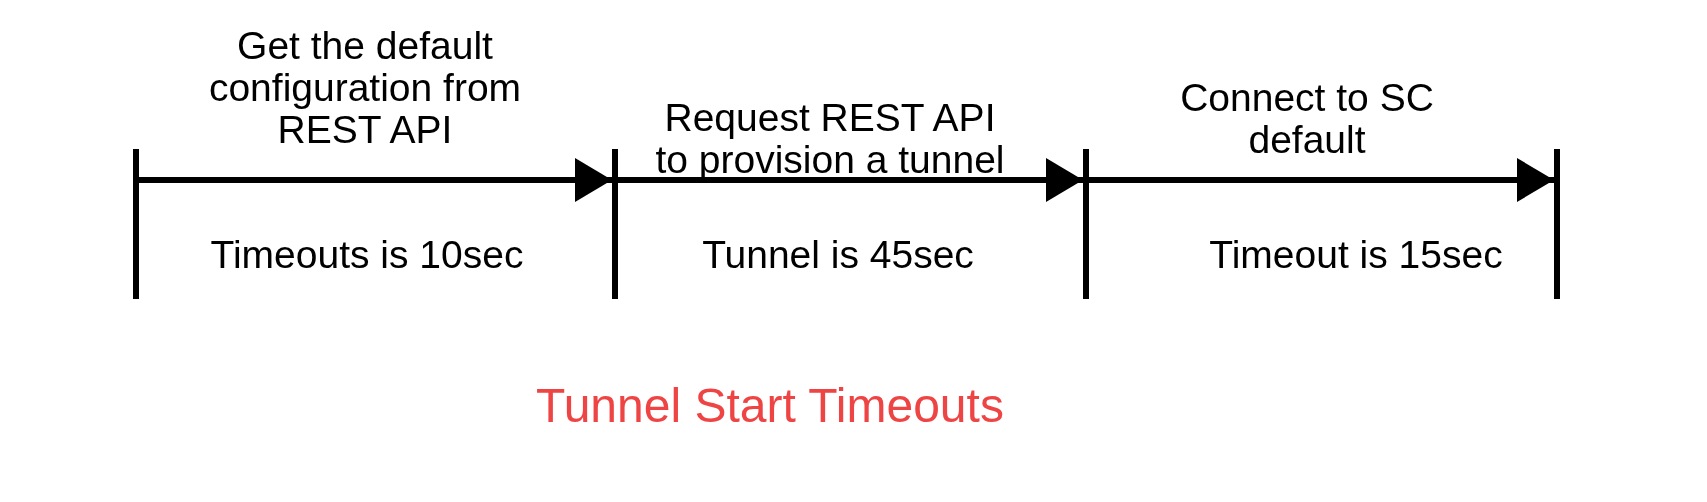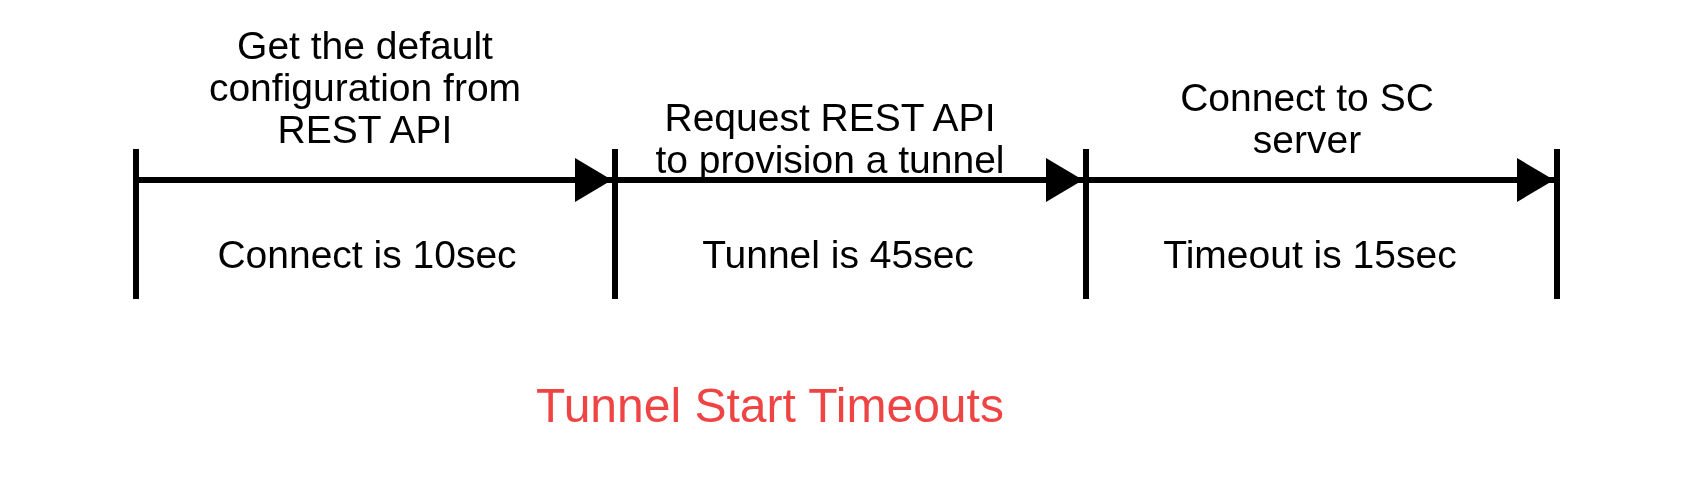--- a/index.html
+++ b/index.html
@@ -69,21 +69,21 @@
     top: 234px;
     transform: translateX(-50%);
     text-align: center;
     white-space: nowrap;
     font-size: 39px;
     line-height: 42px;
     color: #000000;
   }
   .timeout-label-1 { left: 367px; }
   .timeout-label-2 { left: 838px; }
-  .timeout-label-3 { left: 1310px; }
+  .timeout-label-3 { left: 1356px; }
   
   .diagram-title {
     position: absolute;
     top: 377px;
     left: 770px;
     transform: translateX(-50%);
     font-size: 48px;
     line-height: 58px;
     white-space: nowrap;
     text-align: center;
@@ -105,21 +105,21 @@
   <div class="arrowhead arrow-1"></div>
   <div class="arrowhead arrow-2"></div>
   <div class="arrowhead arrow-3"></div>
 
   <div class="step-label step-label-1">Get the default
 configuration from
 REST API</div>
   <div class="step-label step-label-2">Request REST API
 to provision a tunnel</div>
   <div class="step-label step-label-3">Connect to SC
-server</div>
+default</div>
 
-  <div class="timeout-label timeout-label-1">Connect is 10sec</div>
+  <div class="timeout-label timeout-label-1">Timeouts is 10sec</div>
   <div class="timeout-label timeout-label-2">Tunnel is 45sec</div>
   <div class="timeout-label timeout-label-3">Timeout is 15sec</div>
 
   <div class="diagram-title">Tunnel Start Timeouts</div>
 
 </div>
 
 </body></html>

